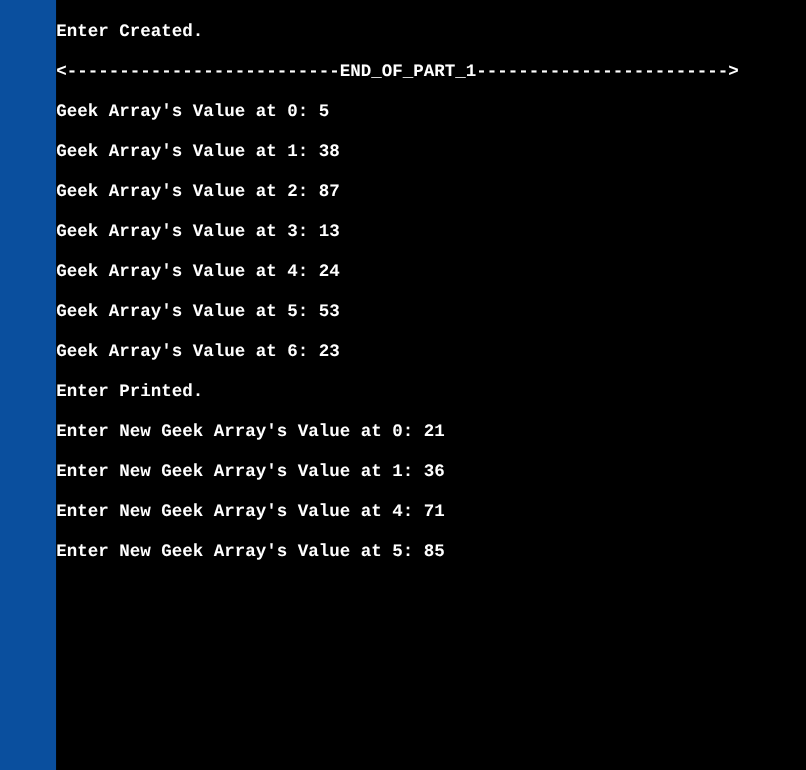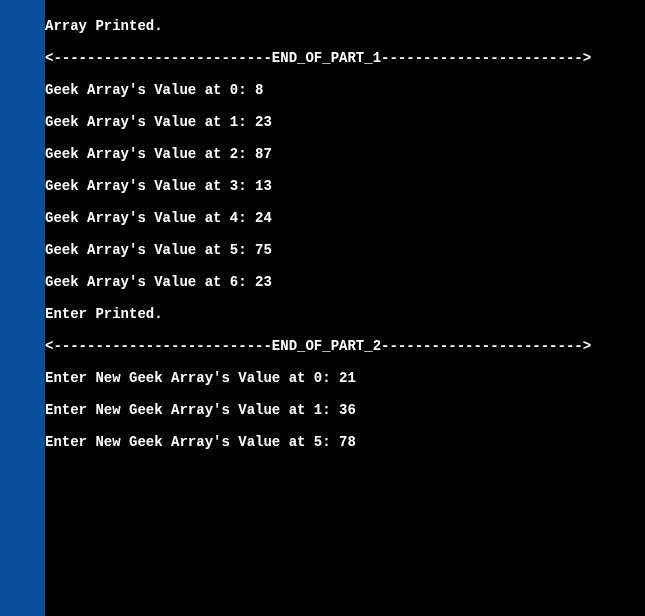--- a/index.html
+++ b/index.html
@@ -34,34 +34,34 @@
     overflow: hidden;
   }
   .line { display: block; font-weight: bold; }
 </style>
 </head>
 <body>
 
 <div class="left-bar"></div>
 
 <div class="console">
-<span class="line">Array Printed.</span>
+<span class="line">Enter Created.</span>
 <span class="line">&lt;--------------------------END_OF_PART_1------------------------&gt;</span>
-<span class="line">Geek Array's Value at 0: 8</span>
-<span class="line">Geek Array's Value at 1: 23</span>
+<span class="line">Geek Array's Value at 0: 5</span>
+<span class="line">Geek Array's Value at 1: 38</span>
 <span class="line">Geek Array's Value at 2: 87</span>
 <span class="line">Geek Array's Value at 3: 13</span>
 <span class="line">Geek Array's Value at 4: 24</span>
-<span class="line">Geek Array's Value at 5: 75</span>
+<span class="line">Geek Array's Value at 5: 53</span>
 <span class="line">Geek Array's Value at 6: 23</span>
 <span class="line">Enter Printed.</span>
-<span class="line">&lt;--------------------------END_OF_PART_2------------------------&gt;</span>
 <span class="line">Enter New Geek Array's Value at 0: 21</span>
 <span class="line">Enter New Geek Array's Value at 1: 36</span>
-<span class="line">Enter New Geek Array's Value at 5: 78</span>
+<span class="line">Enter New Geek Array's Value at 4: 71</span>
+<span class="line">Enter New Geek Array's Value at 5: 85</span>
 
 
 
 
 
 
 
 
 
 

